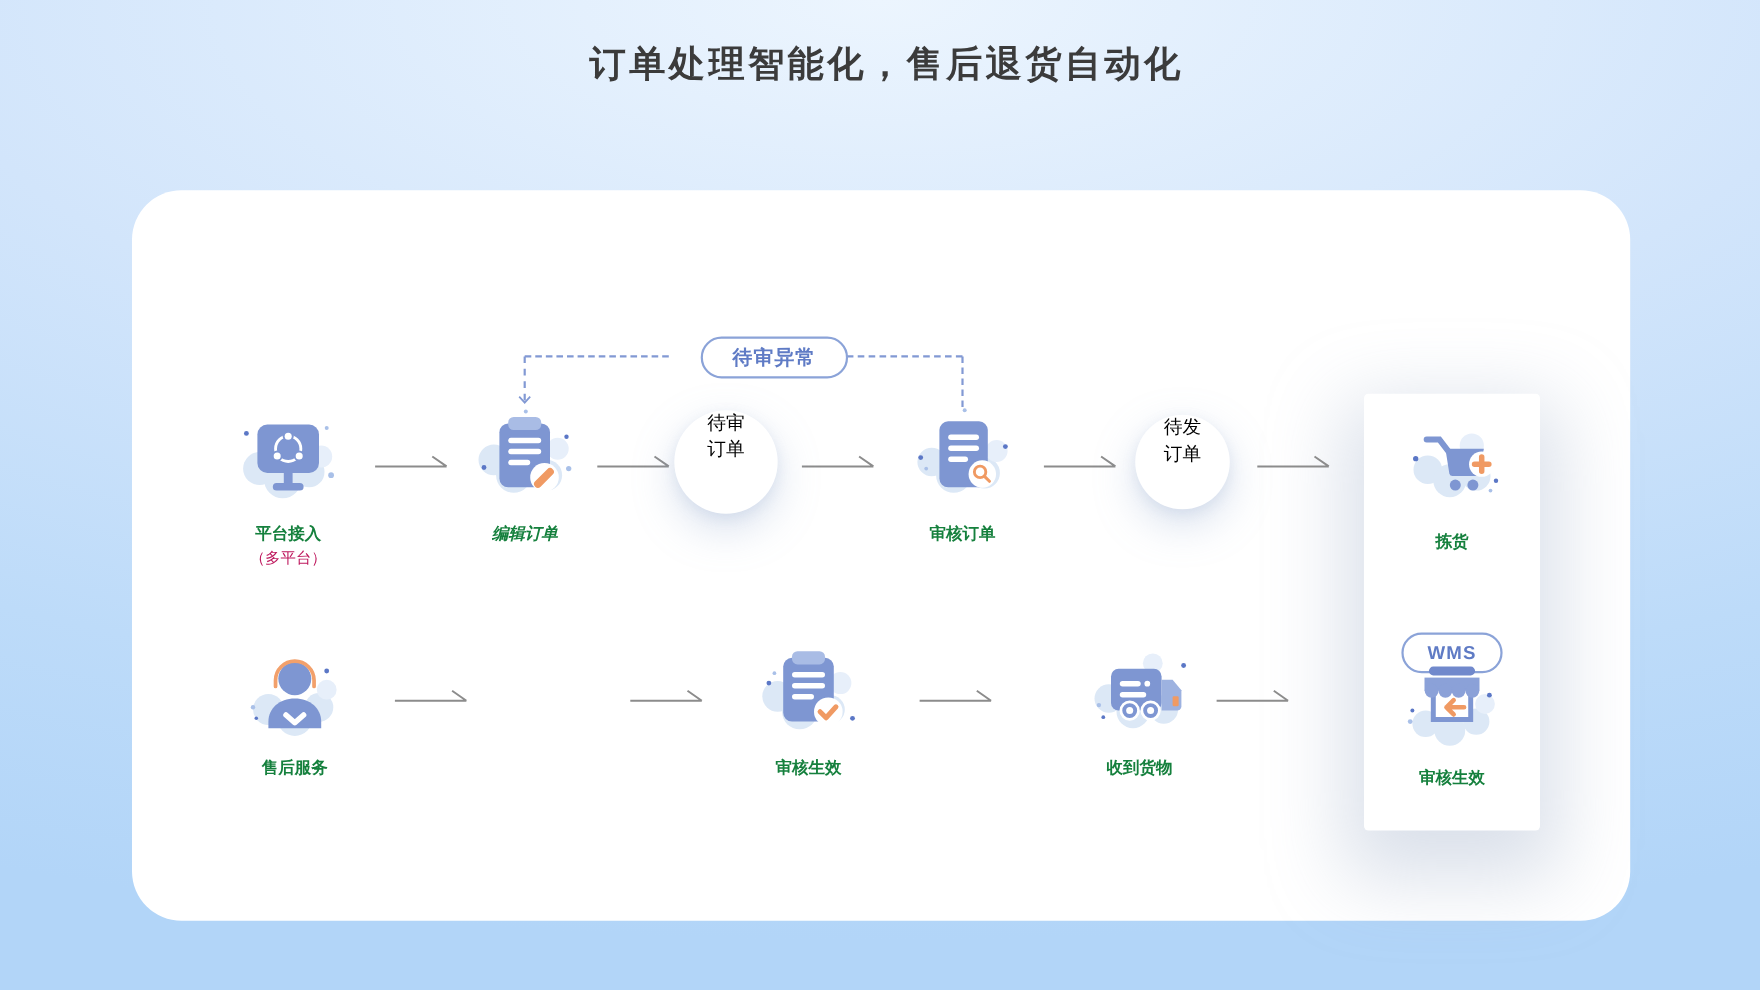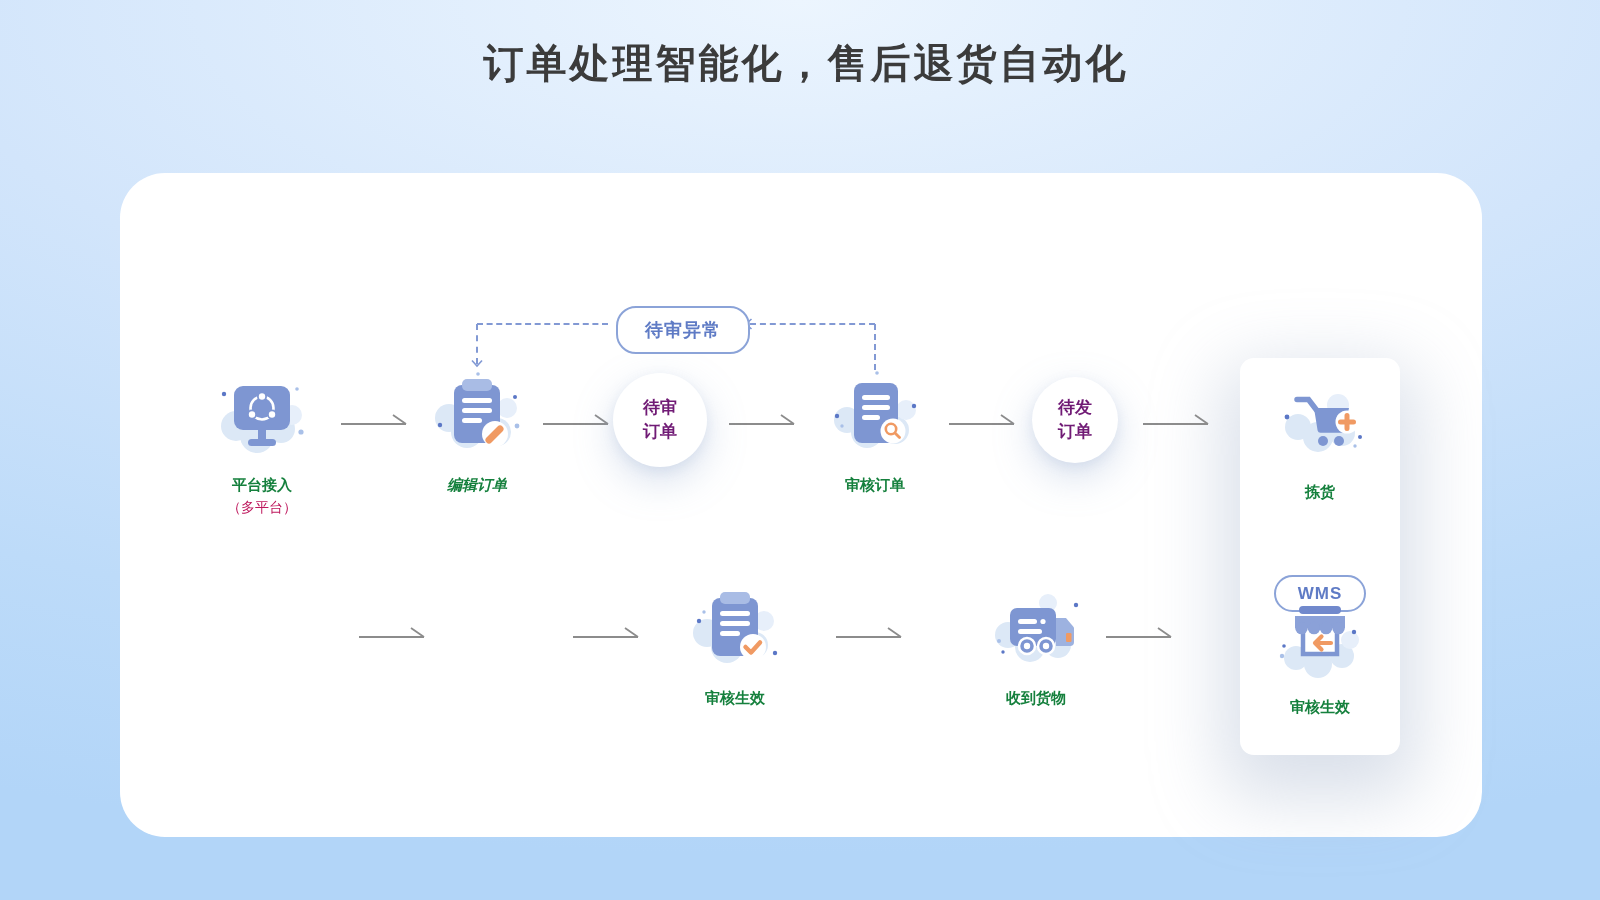--- a/index.html
+++ b/index.html
@@ -4,52 +4,52 @@
 <style>
   * { margin:0; padding:0; box-sizing:border-box; }
   html,body { width:1600px; height:900px; overflow:hidden; }
   body {
     font-family:"Liberation Sans","DejaVu Sans",sans-serif;
     background:radial-gradient(130% 95% at 50% 0%, #ecf5fe 0%, #d2e5fb 42%, #bddbf9 75%, #b2d5f8 100%);
     position:relative;
   }
   .page-title {
     position:absolute; left:0; top:36px; width:100%;
-    text-align:center; font-size:40px; font-weight:600;
+    text-align:center; font-size:33px; font-weight:600;
     color:#3b3b3b; letter-spacing:3px;padding-left:12px;
   }
   .card {
     position:absolute; left:120px; top:173px; width:1362px; height:664px;
     background:#ffffff; border-radius:45px;
   }
   .node { position:absolute; width:140px; display:flex; flex-direction:column; align-items:center; }
   .node svg { width:100px; height:100px; display:block; }
   .node-label { margin-top:8px; font-size:15px; font-weight:600; color:#15803d; white-space:nowrap; }
   .node-sub { margin-top:4px; font-size:14px; color:#be185d; white-space:nowrap; }
   .status-circle {
     position:absolute; background:#fff; border-radius:50%;
-    display:flex; flex-direction:column; align-items:center; justify-content:center;
-    color:#701a75; font-weight:700; font-size:17px; line-height:1.4; text-align:center;
+    display:flex; flex-direction:column; align-items:center; 
+    color:#000000; font-weight:400; font-size:17px; line-height:1.4; text-align:center;
     box-shadow:0 14px 38px rgba(146,168,205,.35), 0 4px 12px rgba(146,168,205,.18);
     z-index:2;
   }
   .flow-arrow { position:absolute; z-index:1; }
   .pill {
     border:2px solid #8ba3d8; border-radius:20px; background:#fff;
     color:#5f7bc5; font-weight:600;
     display:flex; align-items:center; justify-content:center;
   }
-  .exception-pill { position:absolute; left:496px; top:133px; width:134px; height:48px; font-size:18px; letter-spacing:1px; z-index:3;justify-content:center; }
+  .exception-pill { position:absolute; left:517px; top:133px; width:134px; height:38px; font-size:18px; letter-spacing:1px; z-index:3;justify-content:center; }
   .wms-pill { position:absolute; left:34px; top:172px; width:92px; height:37px; font-size:17px; letter-spacing:1px;margin-top:45px; }
   .dash-h { position:absolute; border-top:2px dashed #8299d4; z-index:1; }
   .dash-v { position:absolute; border-left:2px dashed #8299d4; z-index:1; }
   .dash-head { position:absolute; z-index:2; }
   .wms-panel {
     position:absolute; left:1120px; top:185px; width:160px; height:397px;
-    background:#fff; border-radius:14px;
+    background:#fff; border-radius:4px;
     box-shadow:0 26px 70px 18px rgba(163,177,203,.40);
   }
   .panel-node { position:absolute; width:160px; display:flex; flex-direction:column; align-items:center; }
   .panel-node svg { width:100px; height:100px; display:block; }
 </style>
 </head>
 <body>
 
 <h1 class="page-title">订单处理智能化，售后退货自动化</h1>
 
@@ -172,20 +172,38 @@
 
   <div class="status-circle" style="left:912px; top:204px; width:86px; height:86px;">
     <span>待发</span>
     <span>订单</span>
   </div>
 
   <svg class="flow-arrow" style="left:1022px; top:240px;" width="68" height="14" viewBox="0 0 68 14">
       <path d="M1 11 H66 M66 11 L53 2" stroke="#8c8c8c" stroke-width="1.8" fill="none"></path>
     </svg>
 
+  <div class="node" style="left:78px; top:408px;">
+    <svg viewBox="0 0 100 100">
+      <g fill="#dce8f6">
+          <circle cx="26" cy="64" r="14"></circle>
+          <circle cx="50" cy="72" r="16"></circle>
+          <circle cx="72" cy="62" r="13"></circle>
+          <circle cx="79" cy="46" r="9" fill="#e7effa"></circle>
+        </g>
+      <circle cx="50" cy="36" r="15" fill="#7e96d2"></circle>
+      <path d="M50 54 C36 54 26 63 26 75 L26 81 L74 81 L74 75 C74 63 64 54 50 54 Z" fill="#7e96d2"></path>
+      <path d="M32.5 43 L32.5 37.5 A17.5 17.5 0 0 1 67.5 37.5 L67.5 43" stroke="#f2a06b" stroke-width="3.4" fill="none" stroke-linecap="round"></path>
+      <path d="M42 69 L50 76 L58 69" stroke="#fff" stroke-width="5" fill="none" stroke-linecap="round" stroke-linejoin="round"></path>
+      <circle cx="79" cy="29" r="2.2" fill="#5b77c6"></circle>
+        <circle cx="12" cy="62" r="2" fill="#a9c0e8"></circle>
+        <circle cx="15" cy="72" r="1.6" fill="#5b77c6"></circle>
+    </svg>
+    <div class="node-label">售后服务</div>
+  </div>
 
   <svg class="flow-arrow" style="left:238px; top:453px;" width="68" height="14" viewBox="0 0 68 14">
       <path d="M1 11 H66 M66 11 L53 2" stroke="#8c8c8c" stroke-width="1.8" fill="none"></path>
     </svg>
 
 
   <svg class="flow-arrow" style="left:452px; top:453px;" width="68" height="14" viewBox="0 0 68 14">
       <path d="M1 11 H66 M66 11 L53 2" stroke="#8c8c8c" stroke-width="1.8" fill="none"></path>
     </svg>
 

